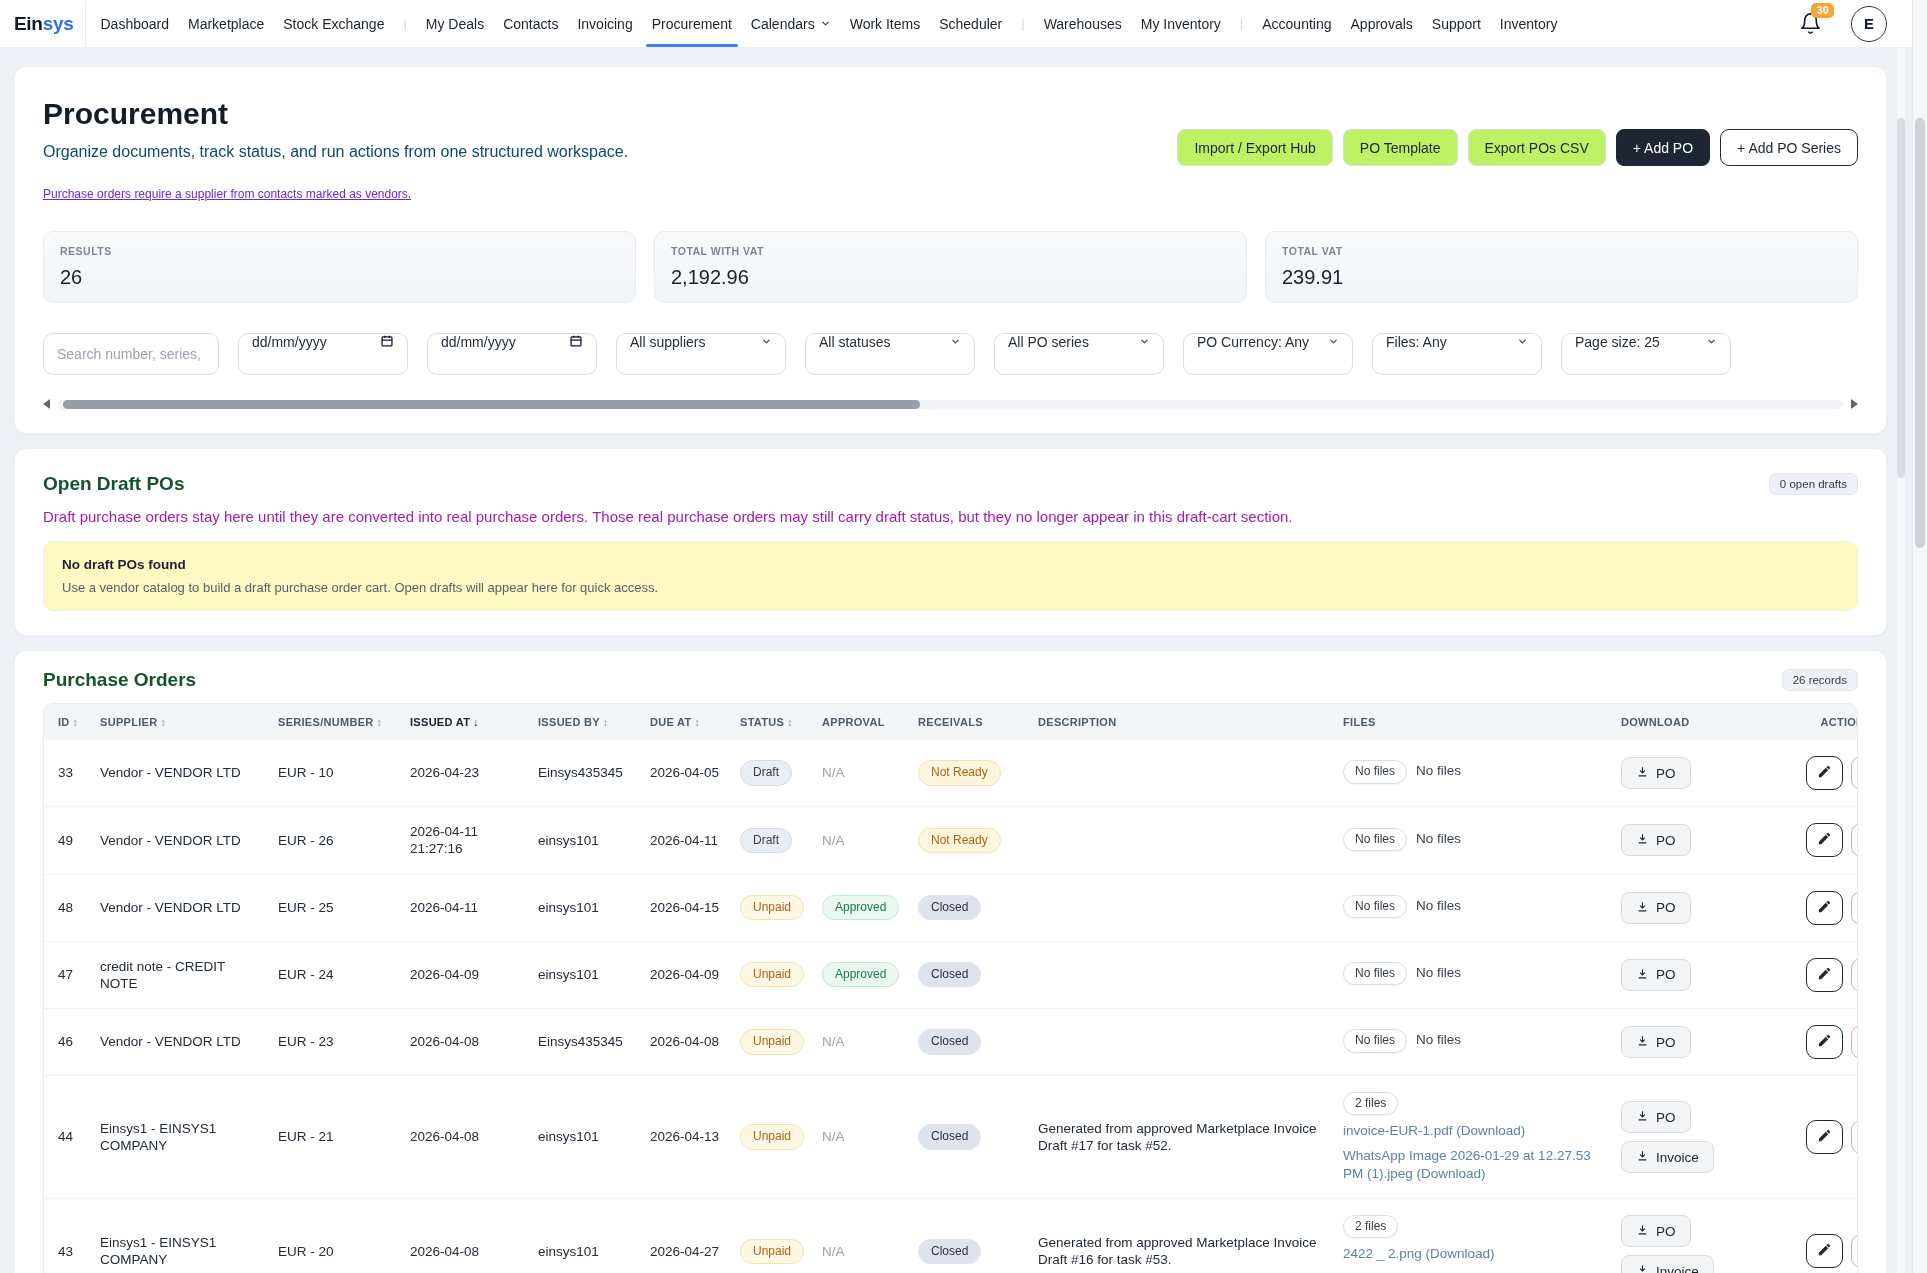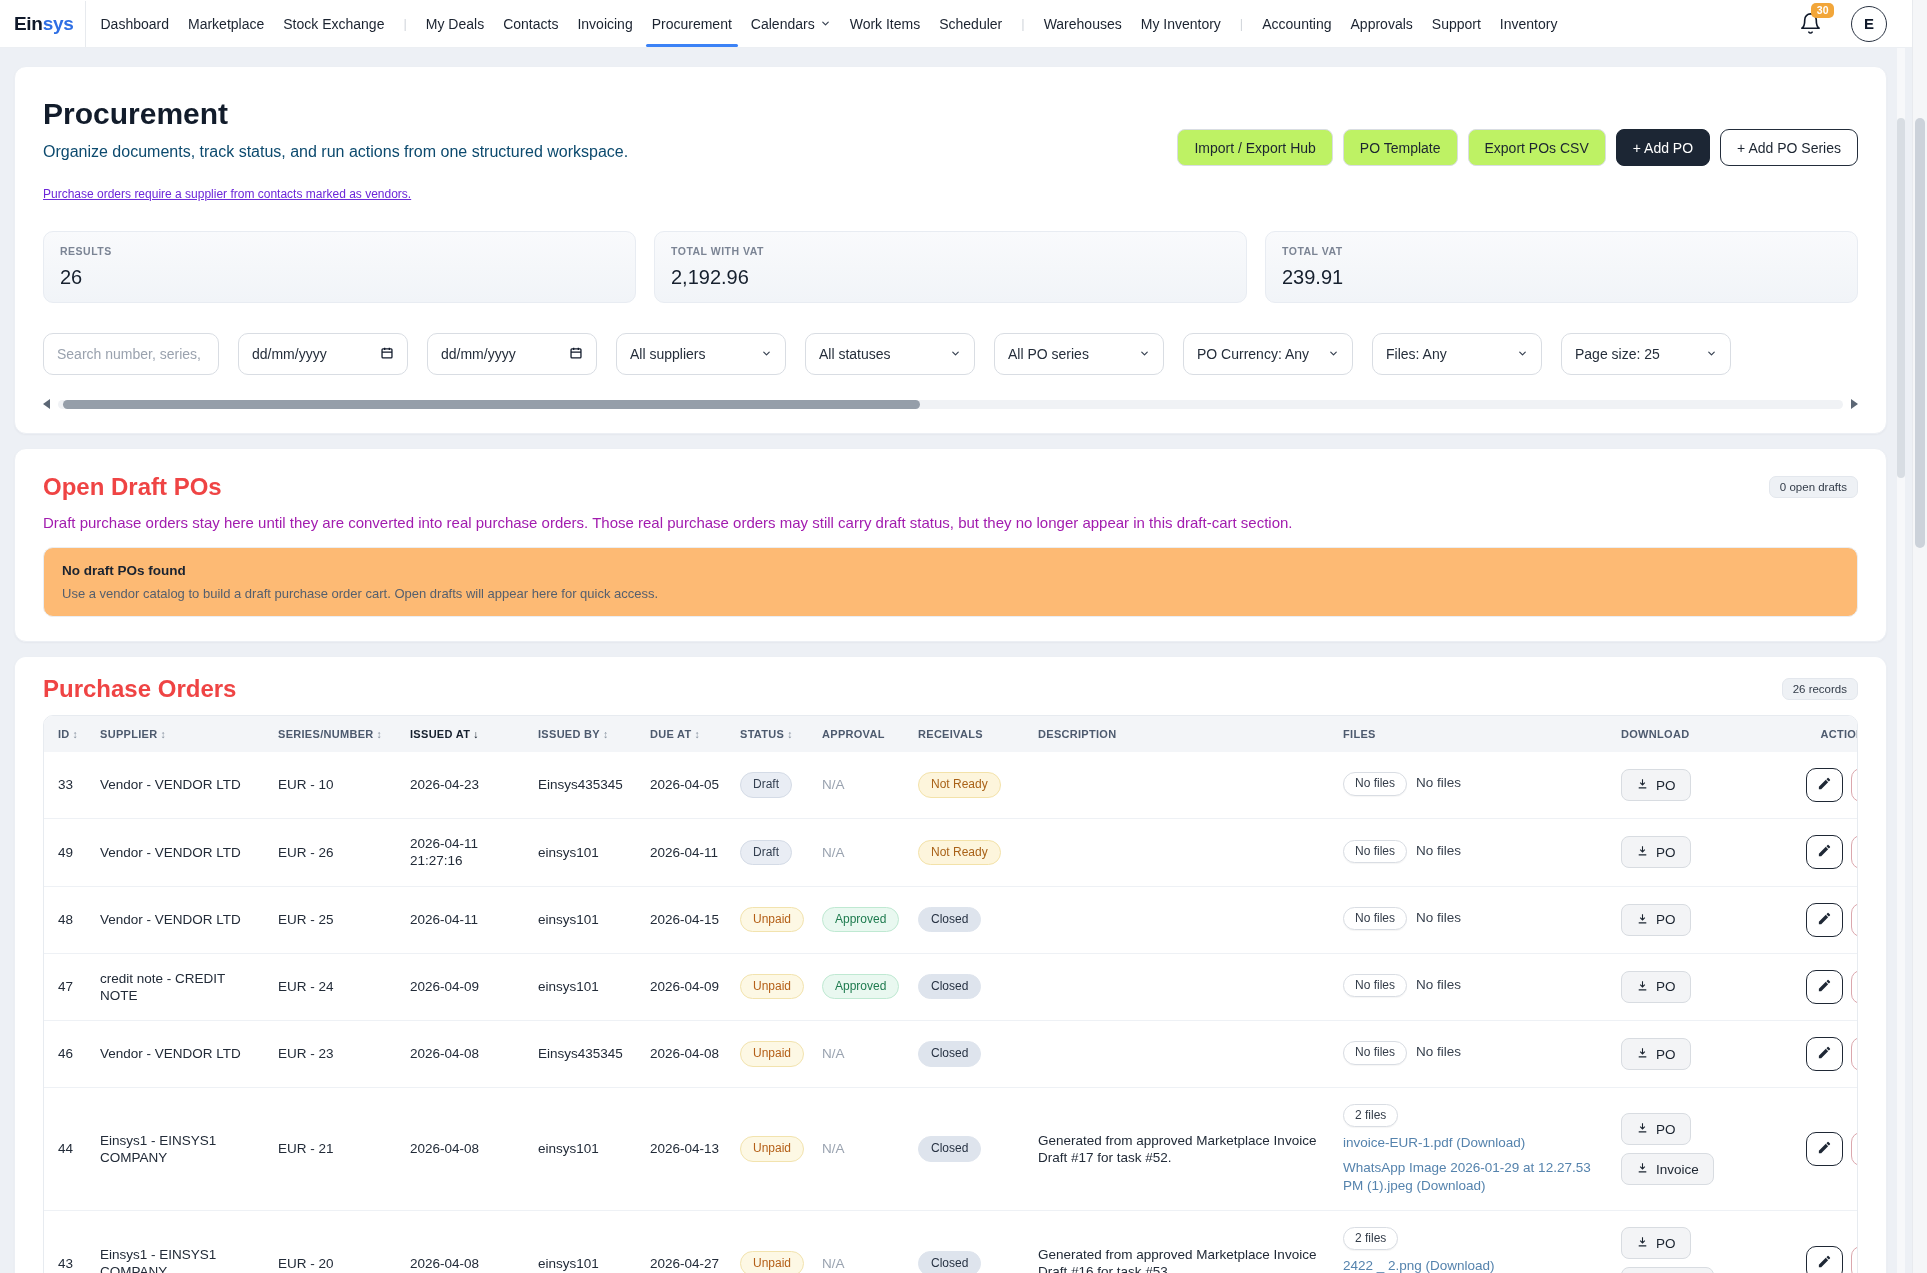--- a/index.html
+++ b/index.html
@@ -36,38 +36,38 @@
   .btn-light { background:#bef264; border:1px solid #d9dde2; color:#1c2531; }
   .btn-dark  { background:#1c2634; border:1px solid #1c2634; color:#fff; }
   .btn-outline { background:#fff; border:1.5px solid #232d3b; color:#1c2531; border-radius:9px; }
 
   .stats { display:flex; gap:18px; margin-top:30px; }
   .stat { flex:1; background:linear-gradient(180deg,#f9fafc,#f1f4f8); border:1px solid #e8ecf2; border-radius:10px; padding:13px 16px; }
   .stat-label { font-size:10.5px; font-weight:600; color:#7b8494; letter-spacing:.5px; margin-bottom:9px; }
   .stat-value { font-size:20px; font-weight:400; color:#16202e; }
 
   .filters { display:flex; gap:19px; margin-top:30px; }
-  .f-ctrl { height:42px; border:1px solid #d9dde3; border-radius:10px; background:#fff; display:flex; align-items:center; justify-content:space-between; gap:8px; padding:0 13px; font-size:14px; color:#252e3b; width:170px; cursor:pointer; flex-shrink:0; }
+  .f-ctrl { height:42px; border:1px solid #d9dde3; border-radius:10px; background:#fff; display:flex; align-items:flex-start; justify-content:space-between; gap:8px; padding:0 13px; font-size:14px; color:#252e3b; width:170px; cursor:pointer; flex-shrink:0; }
   .f-search { width:176px; font-family:inherit; font-size:14px; color:#252e3b; outline:none; border:1px solid #d9dde3; border-radius:10px; height:42px; padding:0 13px; }
   .f-search::placeholder { color:#9aa2ae; }
   .f-ctrl .lbl { overflow:hidden; text-overflow:ellipsis; white-space:nowrap; }
 
   .hscroll { display:flex; align-items:center; gap:8px; margin-top:24px; }
   .hs-arrow { width:0; height:0; cursor:pointer; }
   .hs-arrow.left  { border-top:5px solid transparent; border-bottom:5px solid transparent; border-right:7px solid #5c6775; }
   .hs-arrow.right { border-top:5px solid transparent; border-bottom:5px solid transparent; border-left:7px solid #5c6775; }
   .hs-track { flex:1; height:9px; border-radius:5px; background:#f0f2f5; position:relative; }
   .hs-thumb { position:absolute; left:5px; top:0; height:9px; width:48%; border-radius:5px; background:#959ea9; cursor:pointer; }
 
   
   .sec-head { display:flex; justify-content:space-between; align-items:center; }
-  h2 { font-size:24px; font-weight:700; color:#ef4444; }
+  h2 { font-size:19px; font-weight:700; color:#14532d; }
   .pill-badge { background:#eef1f5; border:1px solid #e3e7ed; color:#333c49; font-size:11.5px; padding:4px 10px; border-radius:7px; white-space:nowrap; }
   .sec-desc { font-size:15px; color:#a21caf; margin:13px 0 16px; }
-  .empty-box { background:#fdba74; border:1px solid #eaeef3; border-radius:10px; padding:15px 18px; }
+  .empty-box { background:#fef9c3; border:1px solid #eaeef3; border-radius:10px; padding:15px 18px; }
   .empty-title { font-weight:700; font-size:13.5px; color:#1a2330; margin-bottom:8px; }
   .empty-text { font-size:13px; color:#555f6d; }
 
   .card-table { padding-top:18px; padding-bottom:0; margin-bottom:0; border-bottom:none; border-bottom-left-radius:0; border-bottom-right-radius:0; }
   .table-wrap { margin-top:12px; border:1px solid #e7ebf0; border-radius:10px 10px 0 0; overflow:hidden; }
   table { width:100%; border-collapse:collapse; table-layout:fixed; }
   thead th { background:#f3f5f8; font-size:11px; color:#4d5a6e; text-align:left; padding:12px 10px; font-weight:700; letter-spacing:.3px; white-space:nowrap; }
   thead th.sorted { color:#16202e; }
   thead th.col-actions { text-align:right; padding-right:14px; }
   .sort-ic { color:#8b95a3; font-size:10.5px; margin-left:3px; }

